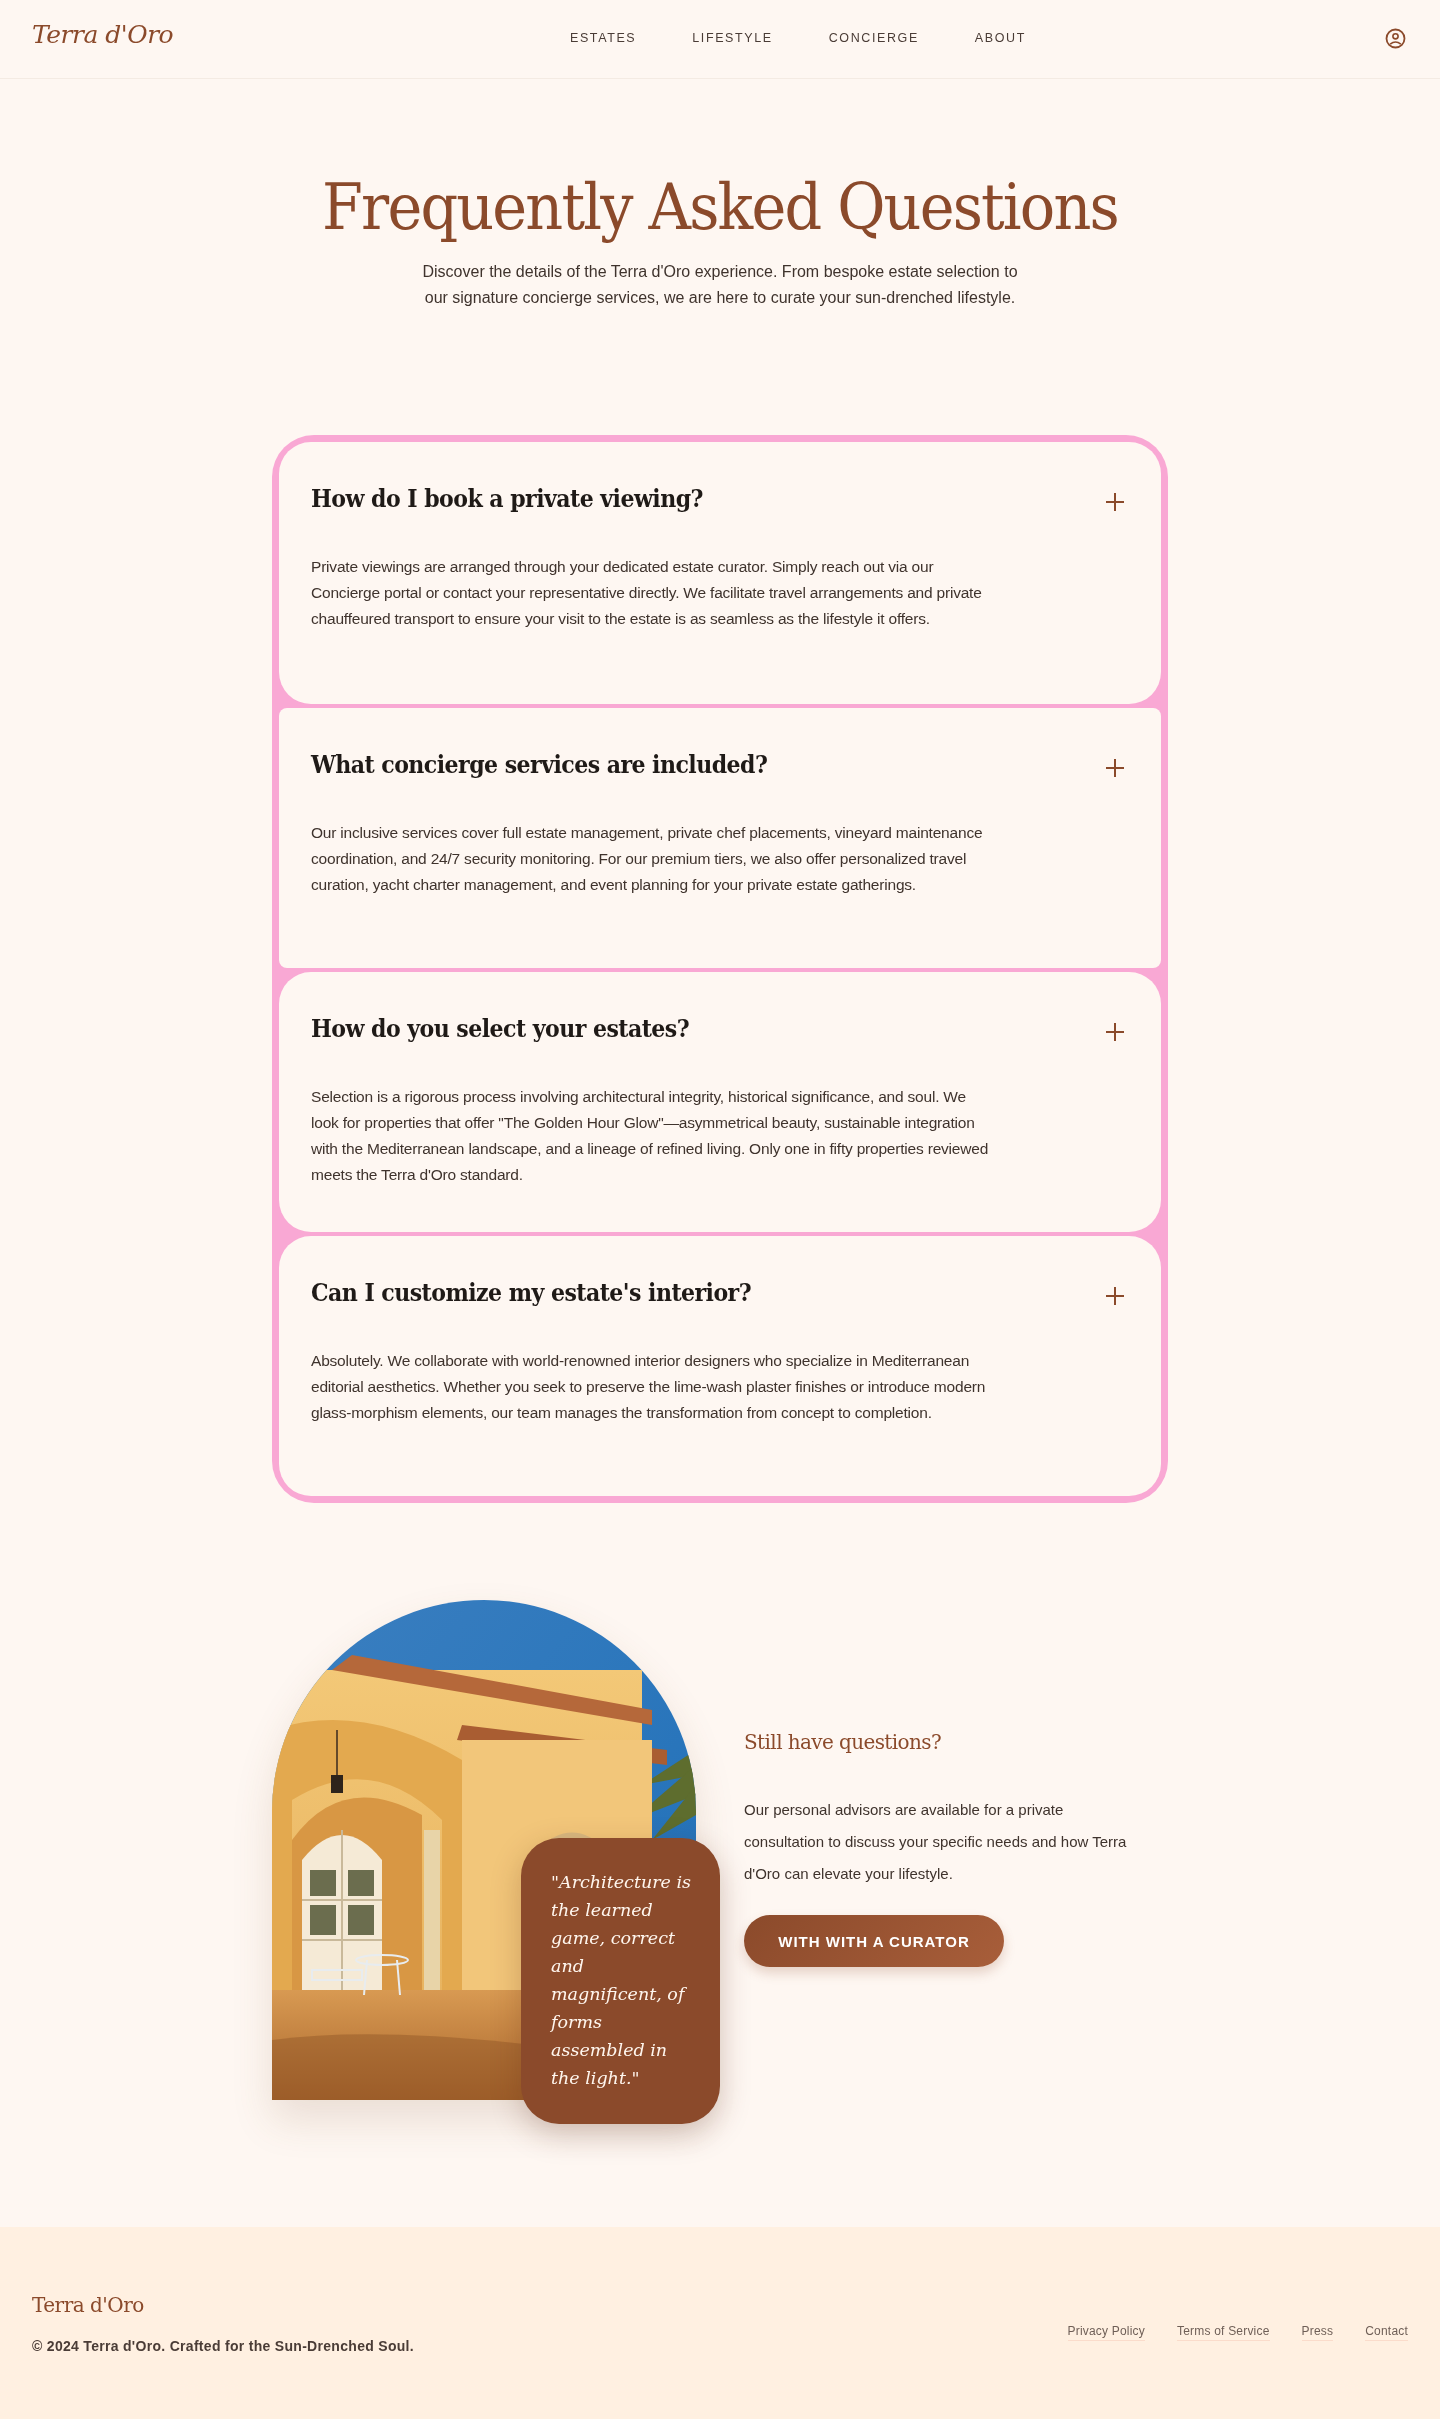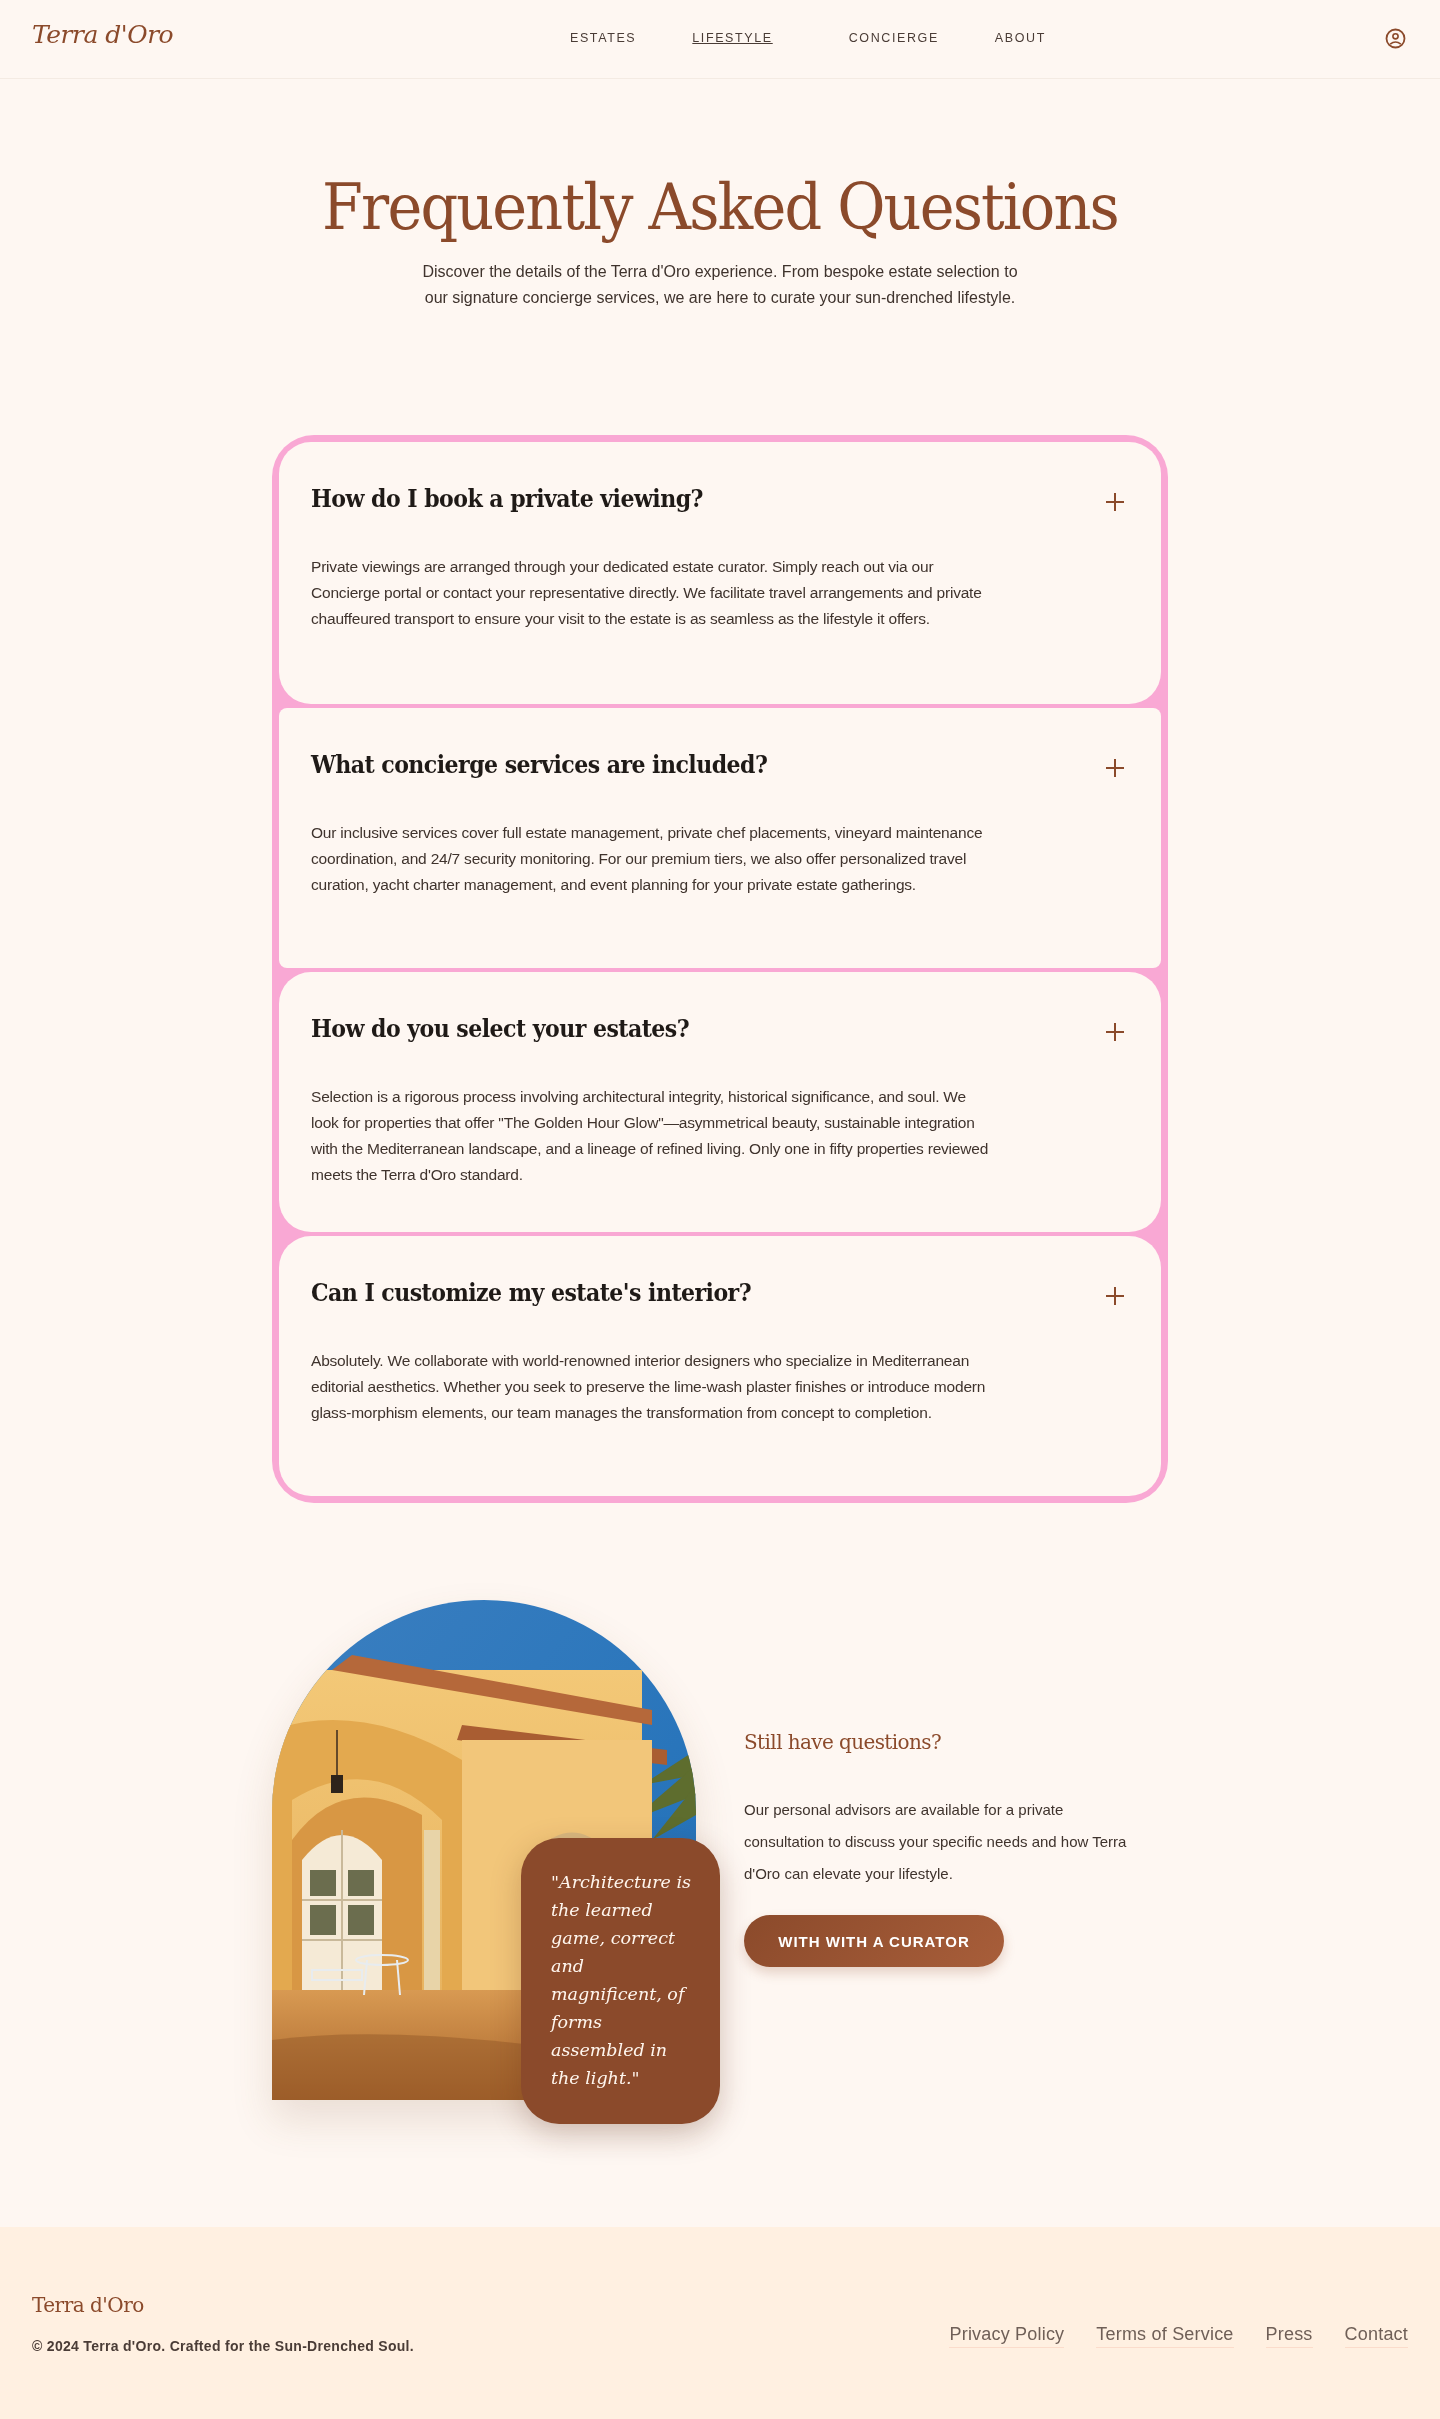--- a/index.html
+++ b/index.html
@@ -5,21 +5,21 @@
   * { box-sizing: border-box; margin: 0; padding: 0; }
   html, body { width: 1440px; background: #fef7f2; }
   body { font-family: "Liberation Sans", sans-serif; color: #3a2e28; }
 
   
   .header { height: 79px; position: relative; border-bottom: 1px solid #f4ebe3; background: #fef7f2; }
   .logo { position: absolute; left: 32px; top: 20px; font-family: "DejaVu Serif", serif; font-style: italic; font-size: 25px; color: #8b4a2b; letter-spacing: -0.5px; }
   .nav { position: absolute; left: 570px; top: 31px; display: flex; gap: 8px; align-items: flex-end; }
   .nav a { display: block; font-family: "Liberation Sans", sans-serif; font-size: 12.5px; letter-spacing: 1.6px; color: #4a3c36; text-decoration: none; }
   .nav a:nth-child(1) { margin-right: 48px; }
-  .nav a:nth-child(2) { margin-right: 68px; text-decoration: underline; }
+  .nav a:nth-child(2) { margin-right: 48px; }
   .nav a:nth-child(3) { margin-right: 48px; }
   .account { position: absolute; left: 1385px; top: 28px; width: 21px; height: 21px; }
 
   
   .hero { text-align: center; padding-top: 92px; }
   .hero h1 { font-family: "DejaVu Serif", serif; font-weight: normal; font-size: 64px; color: #8b4a2b; letter-spacing: -2px; line-height: 1.15; transform: scaleX(0.92); }
   .hero p { width: 600px; margin: 14px auto 0; font-size: 16px; line-height: 26px; color: #3f332d; }
 
   
   .faq-wrap { position: absolute; left: 272px; top: 435px; width: 896px; height: 1068px; background: #f9a8d4; border-radius: 42px; padding: 7px; }
@@ -39,21 +39,21 @@
   .quote-box p { font-family: "DejaVu Serif", serif; font-style: italic; font-size: 17.5px; line-height: 28px; color: #fff6ee; }
   .cta-h { position: absolute; left: 744px; top: 180px; font-family: "DejaVu Serif", serif; font-size: 20px; color: #8b4a2b; letter-spacing: -0.6px; font-weight: normal; }
   .cta-p { position: absolute; left: 744px; top: 244px; width: 400px; font-size: 15px; line-height: 32px; color: #3f332d; }
   .cta-btn { position: absolute; left: 744px; top: 365px; width: 260px; height: 52px; border-radius: 26px; background: linear-gradient(135deg, #8b4a2b 0%, #a85e3a 100%); color: #fff; font-weight: bold; font-size: 15px; letter-spacing: 1px; border: none; cursor: pointer; box-shadow: 0 6px 12px rgba(139,74,43,0.22); font-family: "Liberation Sans", sans-serif; }
 
   
   .footer { position: absolute; left: 0; top: 2227px; width: 1440px; height: 192px; background: #fff0e1; }
   .f-logo { position: absolute; left: 32px; top: 66px; font-family: "DejaVu Serif", serif; font-size: 20px; color: #8b4a2b; letter-spacing: -0.5px; }
   .f-copy { position: absolute; left: 32px; top: 111px; font-size: 14px; color: #4a3c36; letter-spacing: 0.3px; font-weight: bold; }
   .f-links { position: absolute; right: 32px; top: 97px; display: flex; gap: 32px; }
-  .f-links a { font-size: 18px; color: #6f5f57; text-decoration: none; border-bottom: 1px solid #fbdccb; padding-bottom: 2px; letter-spacing: 0.2px; }
+  .f-links a { font-size: 12px; color: #6f5f57; text-decoration: none; border-bottom: 1px solid #fbdccb; padding-bottom: 2px; letter-spacing: 0.2px; }
 </style>
 </head>
 <body>
 
 <div style="position:relative; width:1440px; height:2419px;">
 
   <header class="header">
     <div class="logo">Terra d'Oro</div>
     <nav class="nav">
       <a href="#">ESTATES</a>

